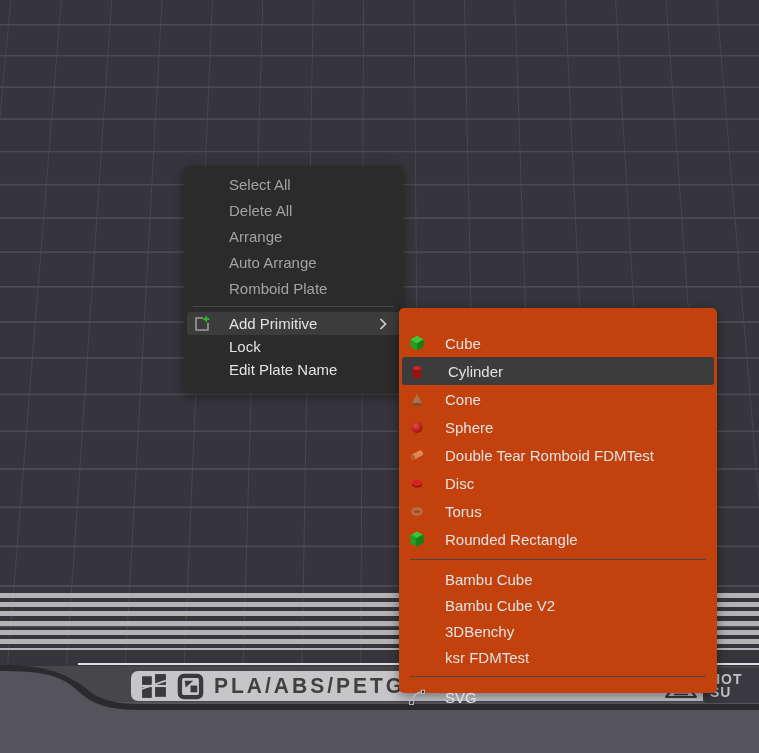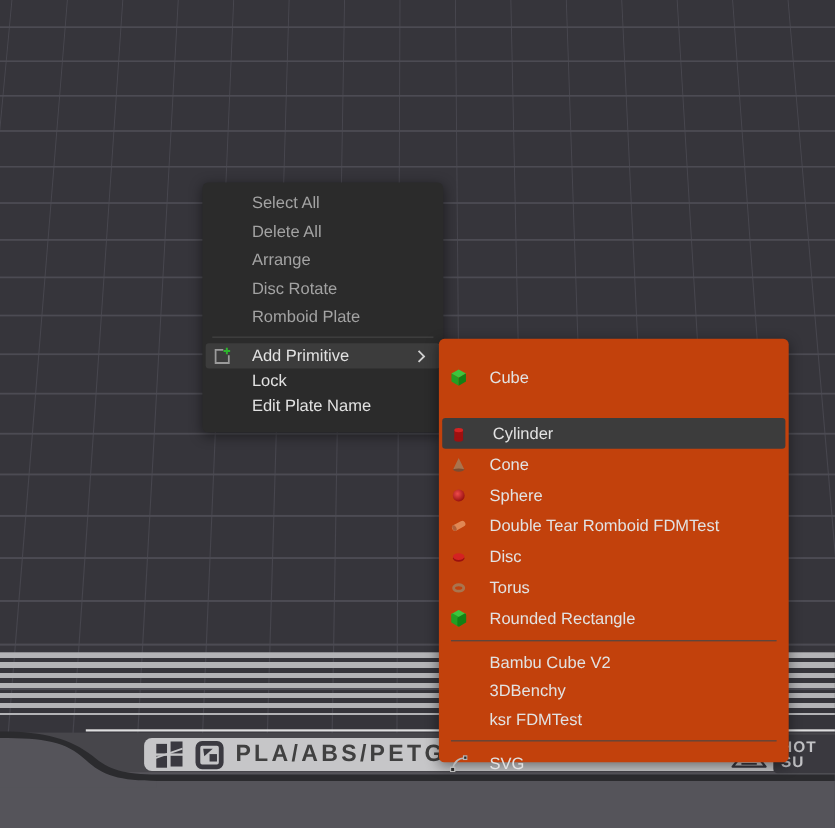--- a/index.html
+++ b/index.html
@@ -52,21 +52,21 @@
   }
   .main-menu{left:184px;top:166px;width:219px;height:227px;padding-top:5px;box-sizing:border-box;}
   .sub-menu{left:399px;top:308px;width:318px;height:385px;padding-top:4px;box-sizing:border-box;z-index:11;background:#c2410c;}
   .mrow{position:relative;display:flex;align-items:center;height:26px;padding-left:45px;}
   .mrow.tall{height:23px;}
   .srow{position:relative;display:flex;align-items:center;height:28px;padding-left:46px;}
   .srow.model{height:26px;}
   .disabled{color:#a3a3a3;}
   .hl{background:#3c3c3c;border-radius:3px;margin:0 3px;}
   .mrow.hl{padding-left:42px;}
-  .srow.hl{margin-top:23px;}
+  .srow.hl{}
   .row-icon{position:absolute;left:10px;top:50%;transform:translateY(-50%);width:16px;height:16px;}
   .hl .row-icon{left:7px;}
   .chevron{margin-left:auto;margin-right:13px;display:flex;align-items:center;}
   .separator{height:1px;background:#474747;margin:5px 9px;}
   .sub-menu .separator{margin:6px 11px;}
 </style>
 </head>
 <body>
 
 <div class="viewport">
@@ -113,21 +113,21 @@
     <div class="mrow disabled">
         <span>Select All</span>
       </div>
     <div class="mrow disabled">
         <span>Delete All</span>
       </div>
     <div class="mrow disabled">
         <span>Arrange</span>
       </div>
     <div class="mrow disabled">
-        <span>Disc Rotate</span>
+        <span>Auto Arrange</span>
       </div>
     <div class="mrow disabled">
         <span>Romboid Plate</span>
       </div>
     <div class="separator"></div>
     <div class="mrow tall hl">
       <svg class="row-icon" viewBox="0 0 16 16">
         <path d="M9,2 L2,2 L2,14 L14,14 L14,7" stroke="#9b9b9b" stroke-width="1.6" fill="none"></path>
         <path d="M12.2,0 L12.2,6 M9.2,3 L15.2,3" stroke="#2db52d" stroke-width="1.8" fill="none"></path>
       </svg>
@@ -221,20 +221,23 @@
           <polygon points="2.4,5 8,8.2 8,14.4 2.4,11.2" fill="#23a023" stroke="#23a023"></polygon>
           <polygon points="13.6,5 8,8.2 8,14.4 13.6,11.2" fill="#158015" stroke="#158015"></polygon>
         </g>
       </svg>
       <span>Rounded Rectangle</span>
     </div>
 
     <div class="separator"></div>
 
     <div class="srow model">
+        <span>Bambu Cube</span>
+      </div>
+    <div class="srow model">
         <span>Bambu Cube V2</span>
       </div>
     <div class="srow model">
         <span>3DBenchy</span>
       </div>
     <div class="srow model">
         <span>ksr FDMTest</span>
       </div>
 
     <div class="separator"></div>

